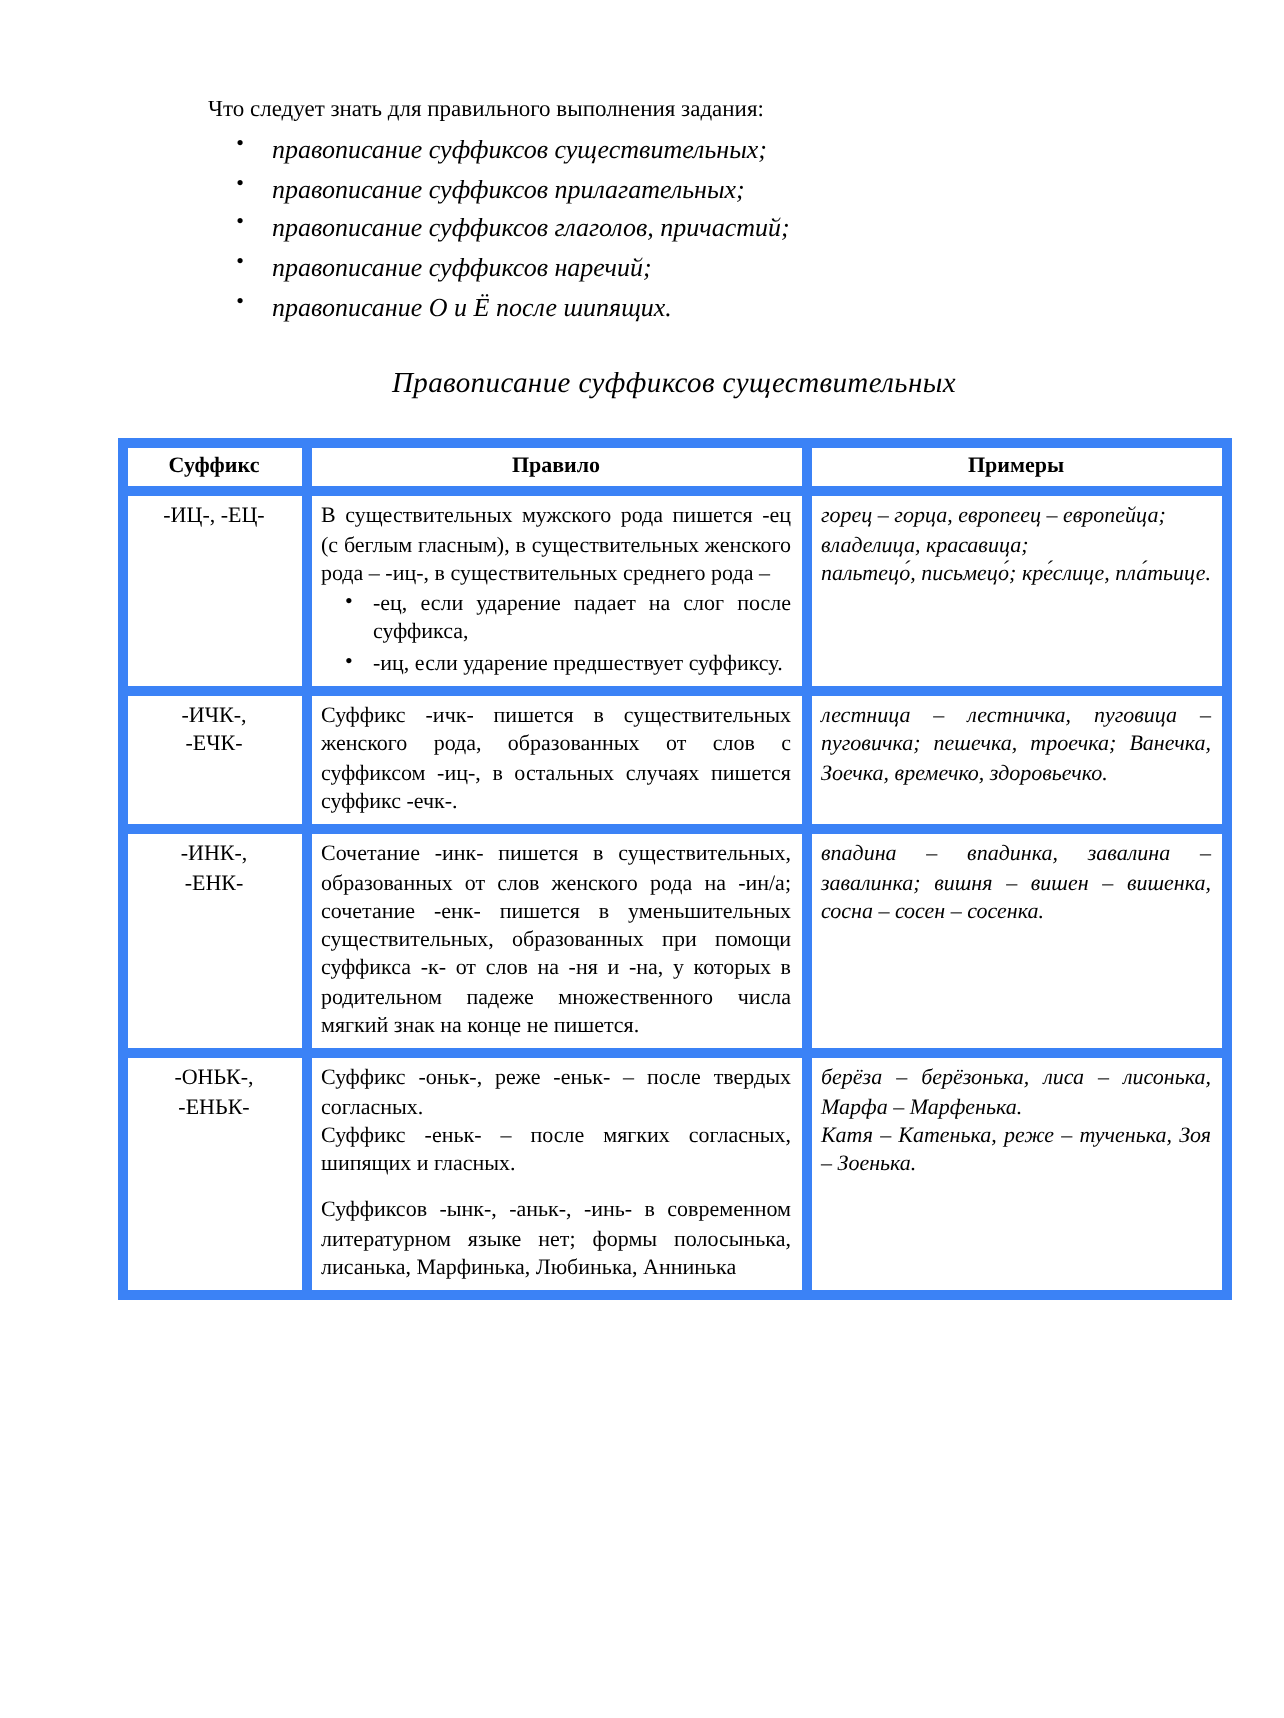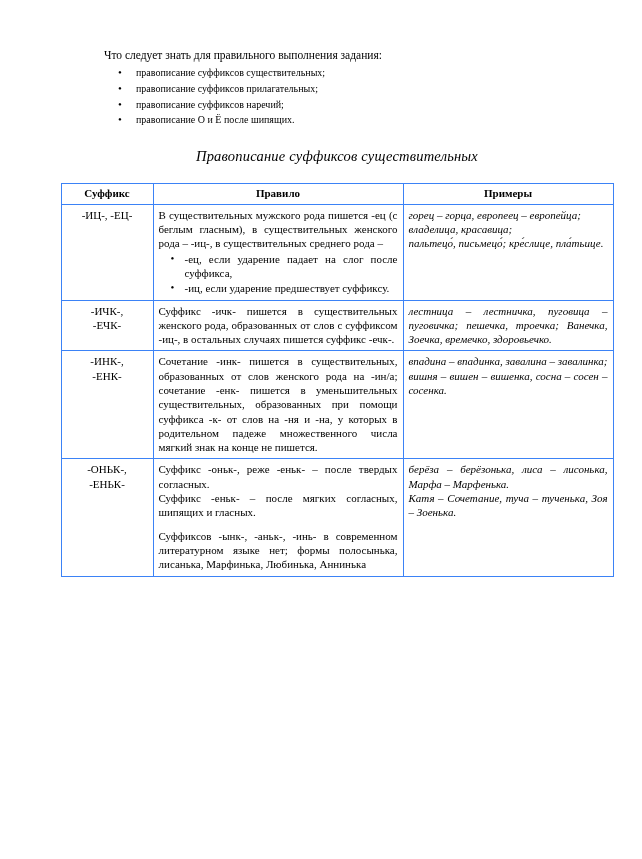--- a/index.html
+++ b/index.html
@@ -32,22 +32,23 @@
   }
   ul.bullets {
     list-style: none;
     margin: 0;
     padding: 0;
   }
   ul.bullets li {
     position: relative;
     padding-left: 32px;
     margin: 0 0 2.5px 0;
-    font-size: 10px;
+    font-size: 13px;
     line-height: 1.32;
+    font-style: italic;
   }
   ul.bullets li::before {
     content: "\2022";
     position: absolute;
     left: 14px;
     top: -1px;
     font-size: 11px;
   }
   h1.doc-title {
     text-align: center;
@@ -58,21 +59,21 @@
     letter-spacing: 0.2px;
   }
   table.rules {
     border-collapse: collapse;
     margin: 0 auto;
     width: 552px;
     table-layout: fixed;
   }
   table.rules th,
   table.rules td {
-    border: 1px solid #3b82f6;
+    border: 5px solid #3b82f6;
     vertical-align: top;
     padding: 3px 5px 4px 5px;
     font-size: 11px;
     line-height: 1.30;
   }
   table.rules th {
     text-align: center;
     font-weight: bold;
     padding: 2px 4px 3px 4px;
   }
@@ -127,20 +128,21 @@
 </head>
 <body>
 
 <div class="page">
 
   <div class="intro">
     <p class="intro-lead">Что следует знать для правильного выполнения задания:</p>
     <ul class="bullets">
       <li>правописание суффиксов существительных;</li>
       <li>правописание суффиксов прилагательных;</li>
+      <li>правописание суффиксов глаголов, причастий;</li>
       <li>правописание суффиксов наречий;</li>
       <li>правописание О и Ё после шипящих.</li>
     </ul>
   </div>
 
   <h1 class="doc-title">Правописание суффиксов существительных</h1>
 
   <table class="rules">
     <colgroup>
       <col class="c-suffix">
@@ -197,19 +199,19 @@
       <tr>
         <td class="suffix">-ОНЬК-,
 -ЕНЬК-</td>
         <td class="rule">
           <p>Суффикс -оньк-, реже -еньк- – после твердых согласных.</p>
           <p>Суффикс -еньк- – после мягких согласных, шипящих и гласных.</p>
           <p class="gap">Суффиксов -ынк-, -аньк-, -инь- в современном литературном языке нет; формы полосынька, лисанька, Марфинька, Любинька, Аннинька</p>
         </td>
         <td class="examples">
           <p>берёза – берёзонька, лиса – лисонька, Марфа – Марфенька.</p>
-          <p>Катя – Сочетание, туча – тученька, Зоя – Зоенька.</p>
+          <p>Катя – Катенька, реже – тученька, Зоя – Зоенька.</p>
         </td>
       </tr>
     </tbody>
   </table>
 
 </div>
 
 </body></html>

